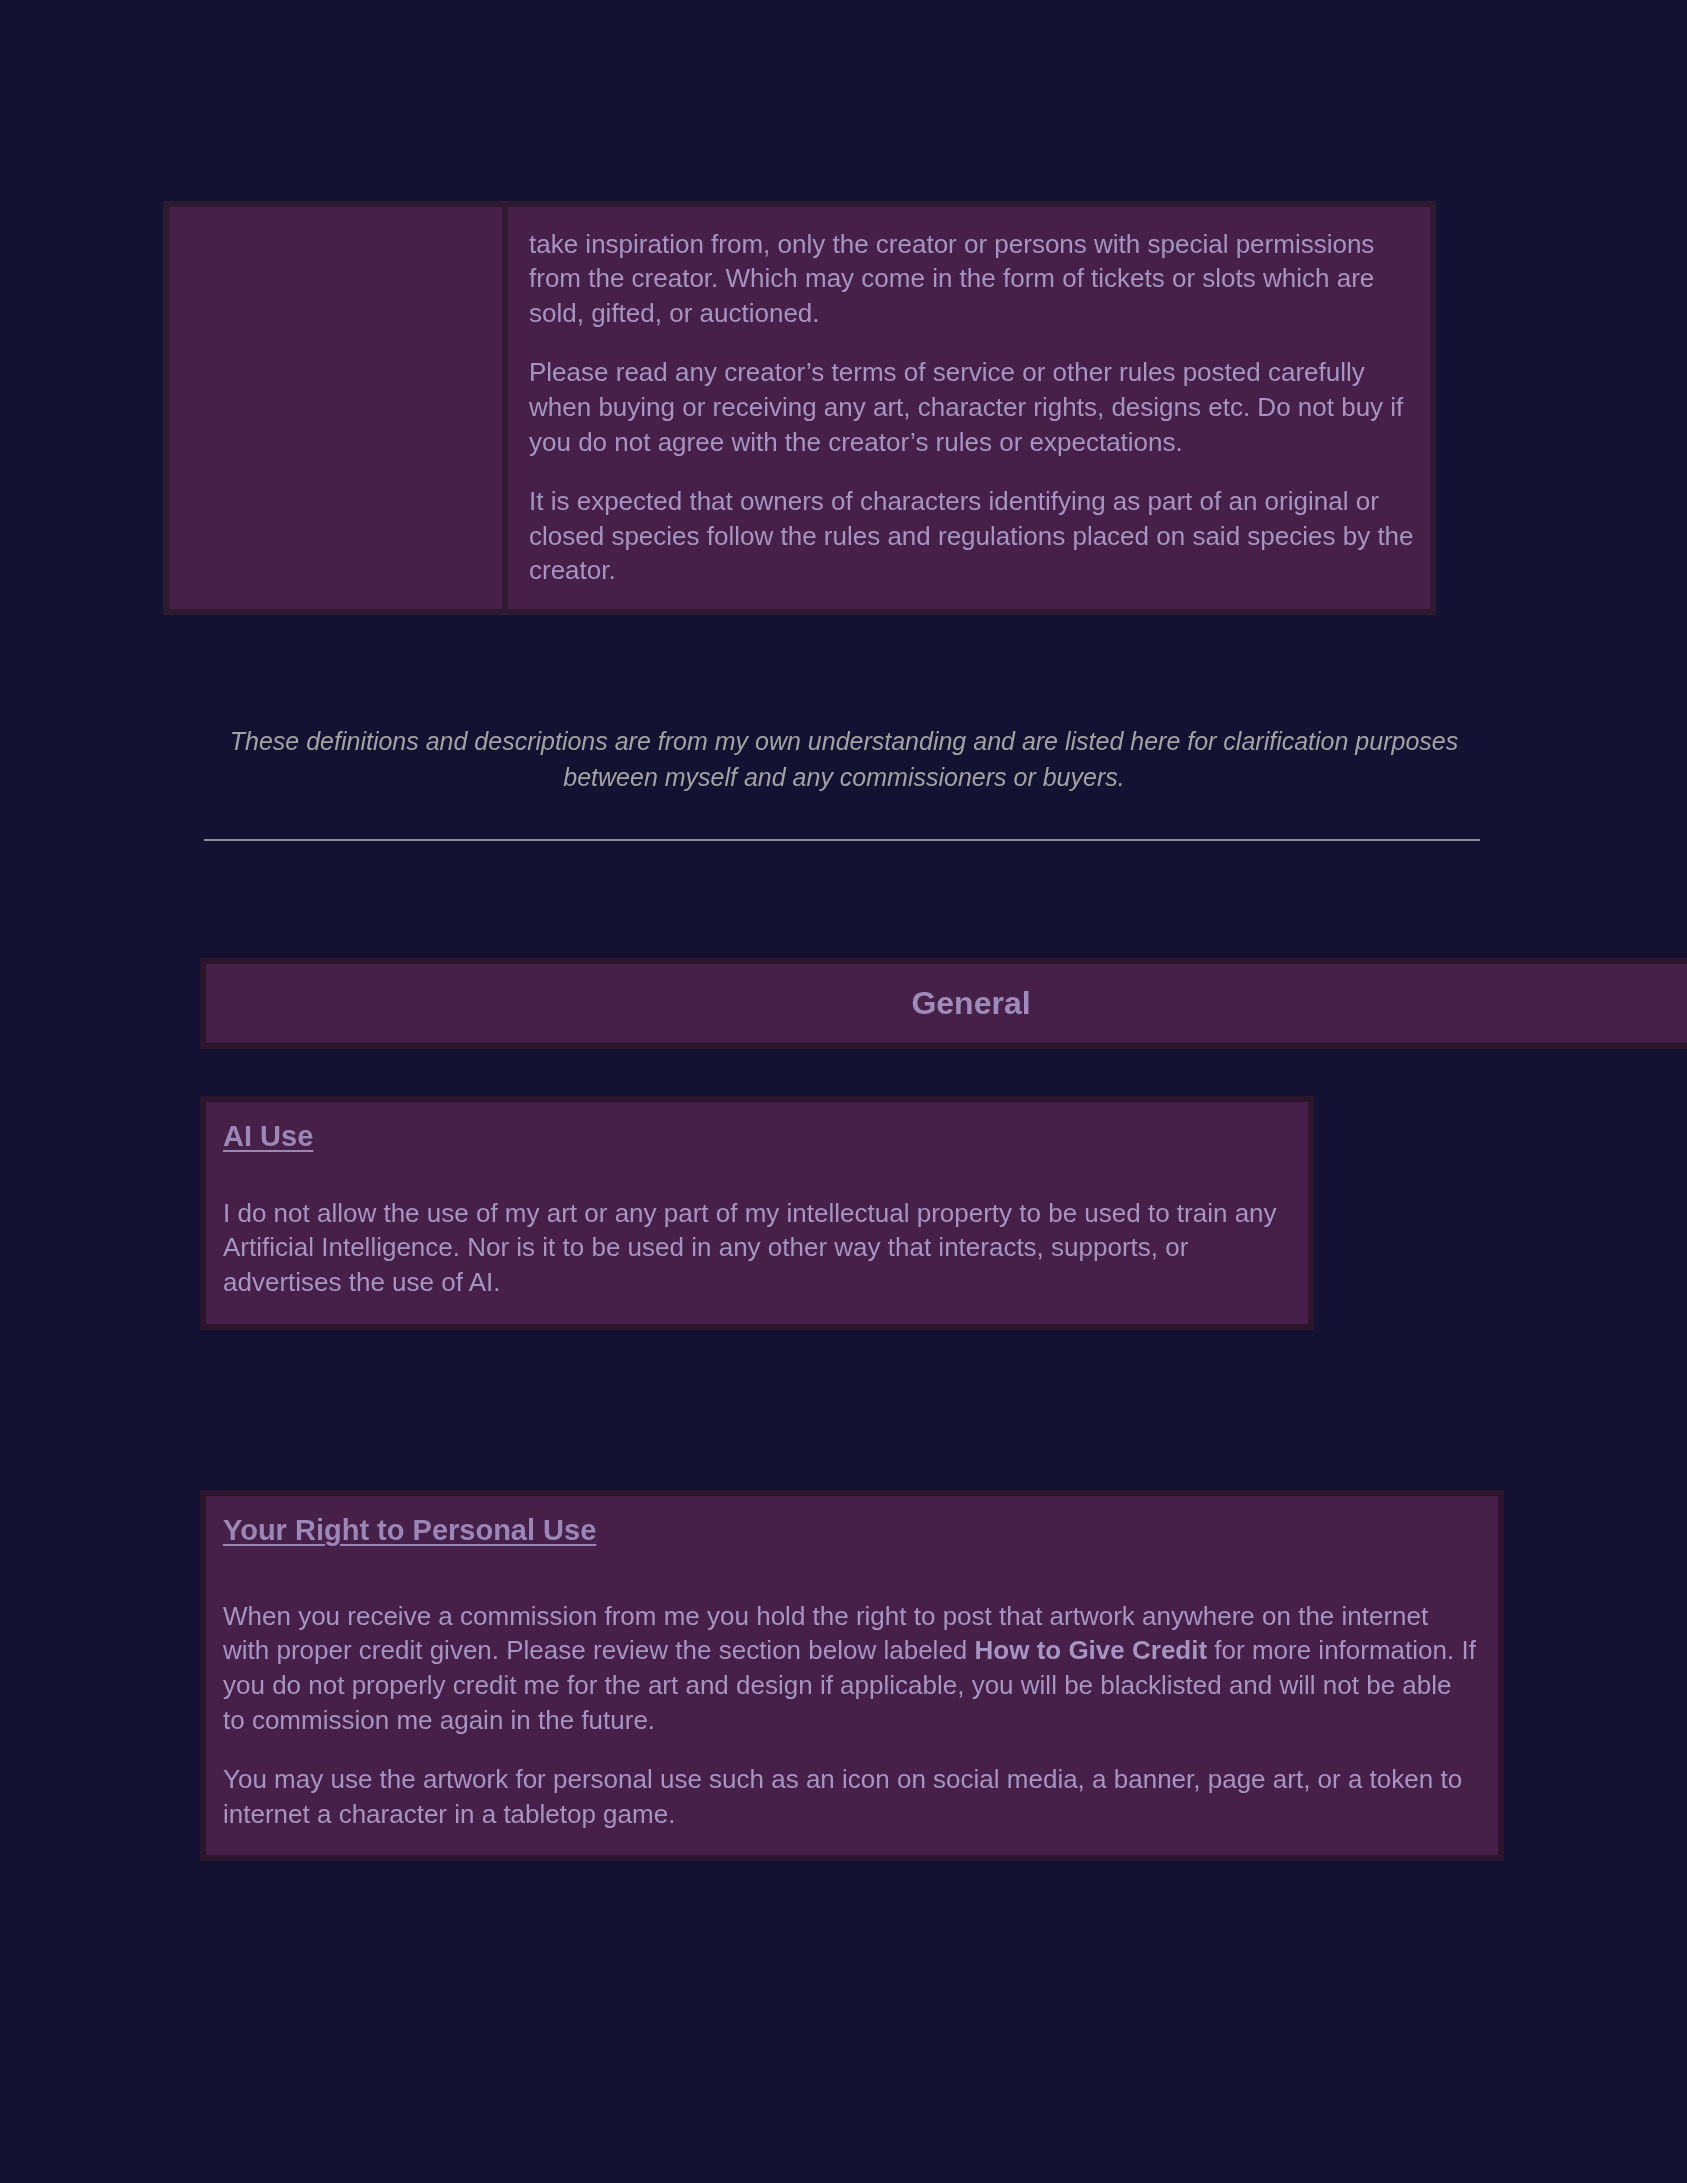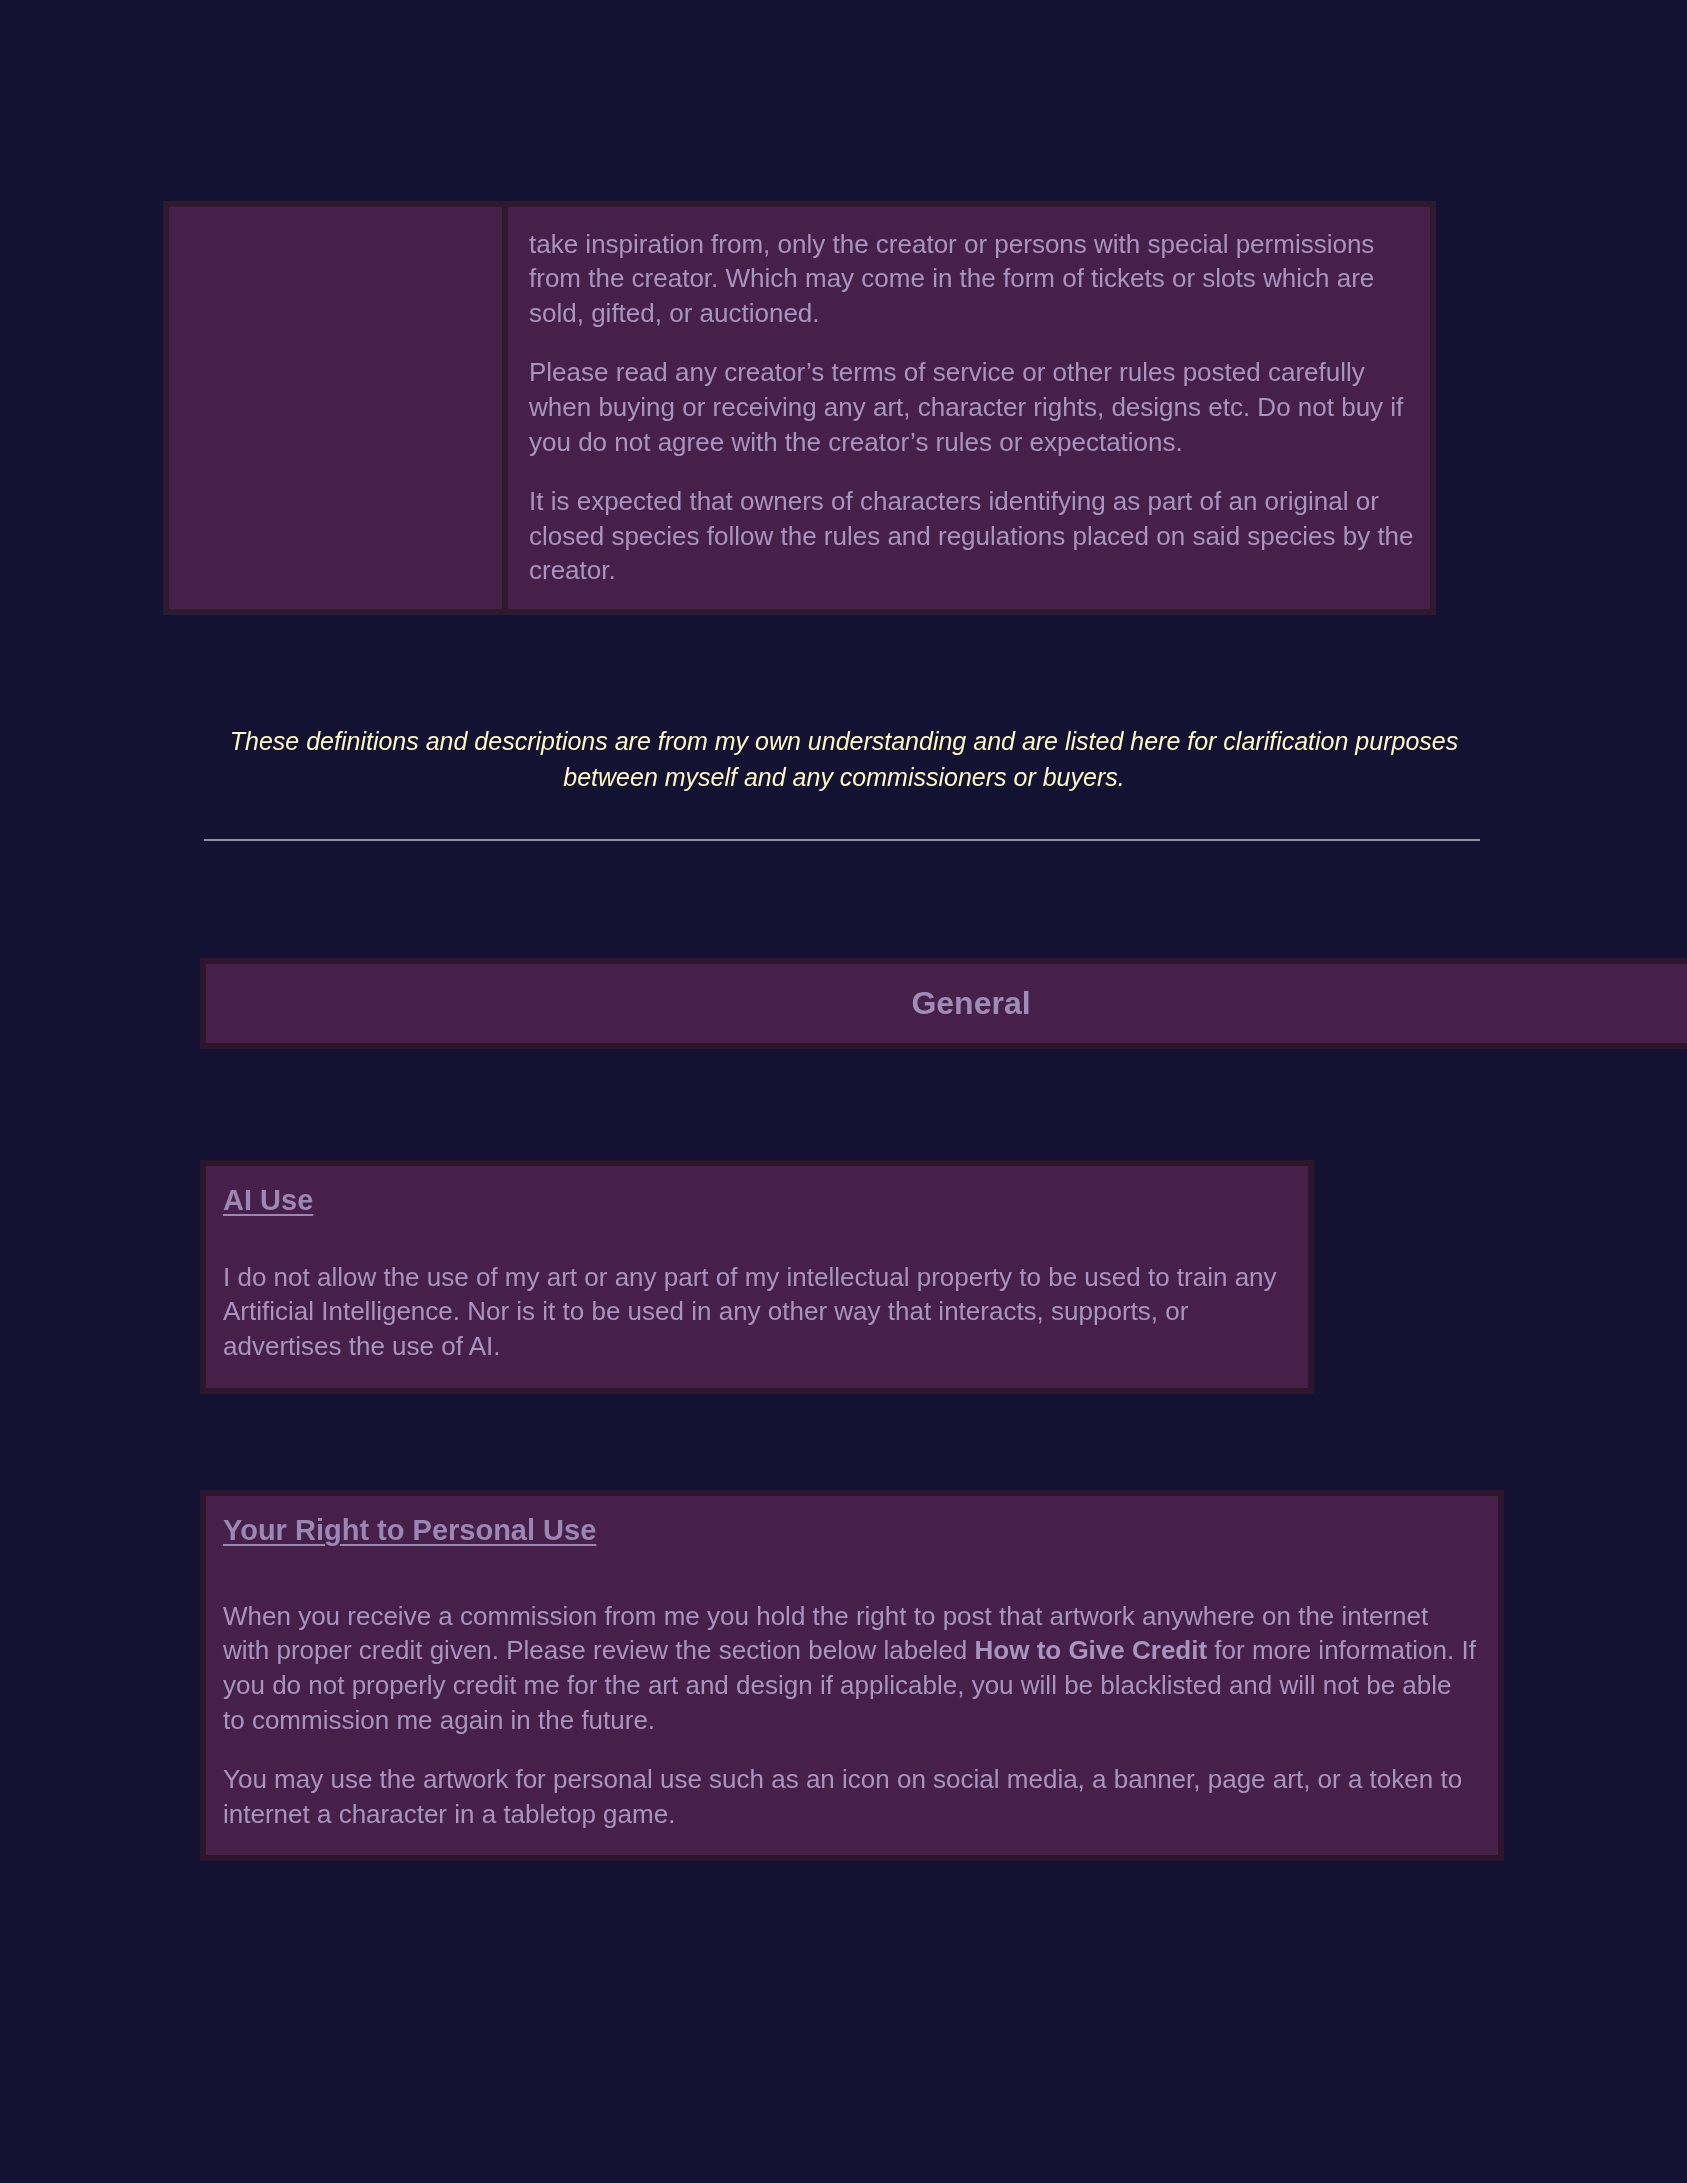--- a/index.html
+++ b/index.html
@@ -54,21 +54,21 @@
     margin-top: 25px;
   }
 
   
   .note {
     position: absolute;
     left: 211px;
     top: 724px;
     width: 1266px;
     text-align: center;
-    color: #fef9c3;
+    color: #a3a3a3;
     font-style: italic;
     font-size: 25px;
     line-height: 1.42;
   }
 
   
   .divider {
     position: absolute;
     left: 204px;
     top: 833px;
@@ -99,21 +99,21 @@
 
   
   .card {
     position: absolute;
     left: 200px;
     box-sizing: border-box;
     border: 6.3px solid #2d162c;
     background: #472049;
     padding: 18.3px 18.3px 24px 17px;
   }
-  .card-ai      { top: 1160px; width: 1114px; }
+  .card-ai      { top: 1096px; width: 1114px; }
   .card-personal{ top: 1490px; width: 1304px; }
 
   .card-title {
     color: #9a87b6;
     font-size: 29px;
     font-weight: bold;
     text-decoration: underline;
     text-underline-offset: 4.2px;
     margin: 0 0 5.6px 0;
     display: inline-block;

